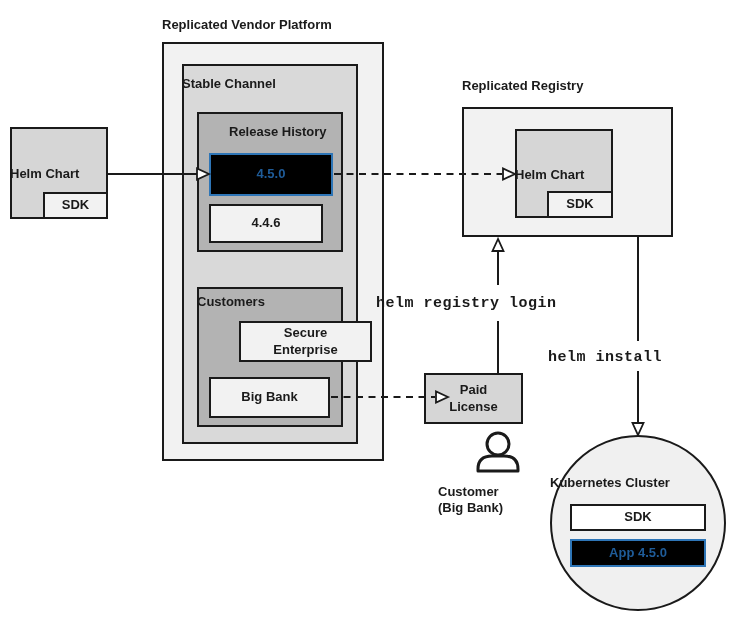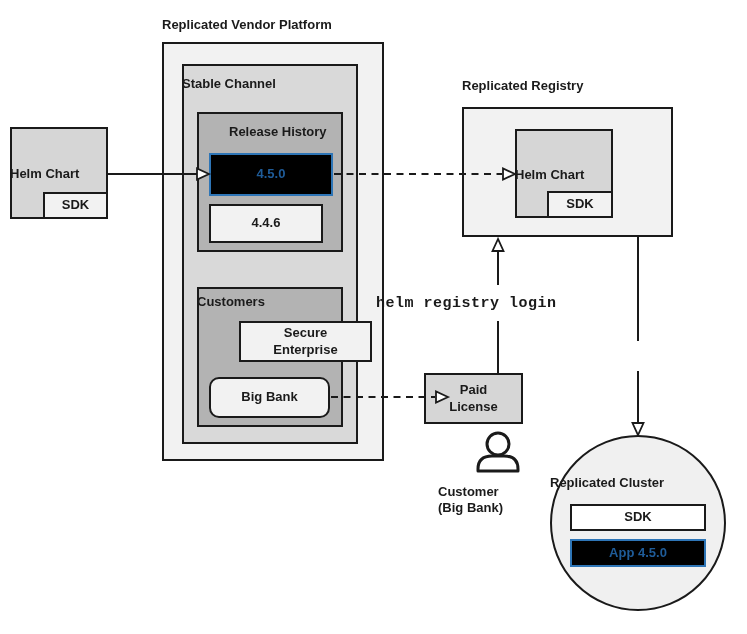--- a/index.html
+++ b/index.html
@@ -58,21 +58,21 @@
   #platform-box     { left: 162px; top: 42px;  width: 222px; height: 419px; }
   #stable-box       { left: 182px; top: 64px;  width: 176px; height: 380px; }
   #stable-label     { left: 182px; top: 76px;  width: 176px; }
   #history-box      { left: 197px; top: 112px; width: 146px; height: 140px; }
   #history-label    { left: 197px; top: 124px; width: 146px; padding-left: 32px; }
   #release-450      { left: 209px; top: 153px; width: 124px; height: 43px; }
   #release-446      { left: 209px; top: 204px; width: 114px; height: 39px; }
   #customers-box    { left: 197px; top: 287px; width: 146px; height: 140px; }
   #customers-label  { left: 197px; top: 294px; width: 146px; }
   #secure-box       { left: 209px; top: 321px; width: 133px; height: 41px; margin-left: 30px; }
-  #bigbank-box      { left: 209px; top: 377px; width: 121px; height: 41px; border-radius: 10px; }
+  #bigbank-box      { left: 209px; top: 377px; width: 121px; height: 41px; }
 
   
   #src-box          { left: 10px;  top: 127px; width: 98px;  height: 92px; }
   #src-label        { left: 10px;  top: 166px; width: 98px; }
   #src-sdk          { left: 43px;  top: 192px; width: 65px;  height: 27px; }
 
   
   #registry-title   { left: 462px; top: 78px;  width: 211px; }
   #registry-box     { left: 462px; top: 107px; width: 211px; height: 130px; }
   #reg-helm-box     { left: 515px; top: 129px; width: 98px;  height: 89px; }
@@ -137,23 +137,24 @@
   <div id="person-icon-wrap">
     <svg width="56" height="50" viewBox="0 0 56 50">
       <circle cx="28" cy="16" r="11" fill="#ffffff" stroke="#1a1a1a" stroke-width="3"></circle>
       <path d="M8,43 L8,41 Q8,28 22,28 L34,28 Q48,28 48,41 L48,43 Z" fill="#ffffff" stroke="#1a1a1a" stroke-width="3" stroke-linejoin="round"></path>
     </svg>
   </div>
   <div class="label pre" id="customer-label">Customer
 (Big Bank)</div>
 
   <div class="mono" id="cmd-login">helm registry login</div>
+  <div class="mono" id="cmd-install">helm install</div>
 
   <div class="box g-light" id="cluster-circle"></div>
-  <div class="label lbl-z" id="cluster-label">Replicated Cluster</div>
+  <div class="label lbl-z" id="cluster-label">Kubernetes Cluster</div>
   <div class="box white-bg" id="cluster-sdk">SDK</div>
   <div class="box blue-box" id="cluster-app">App 4.5.0</div>
 
   <svg id="arrow-layer" viewBox="0 0 747 634">
     <g stroke="#1a1a1a" stroke-width="2">
       <line x1="108" y1="174" x2="197" y2="174"></line>
       <polygon points="209,174 197,168.5 197,179.5" fill="#ffffff" stroke-width="1.8"></polygon>
     </g>
     <g stroke="#1a1a1a" stroke-width="2">
       <line x1="334" y1="174" x2="502" y2="174" stroke-dasharray="7 5.5"></line>

